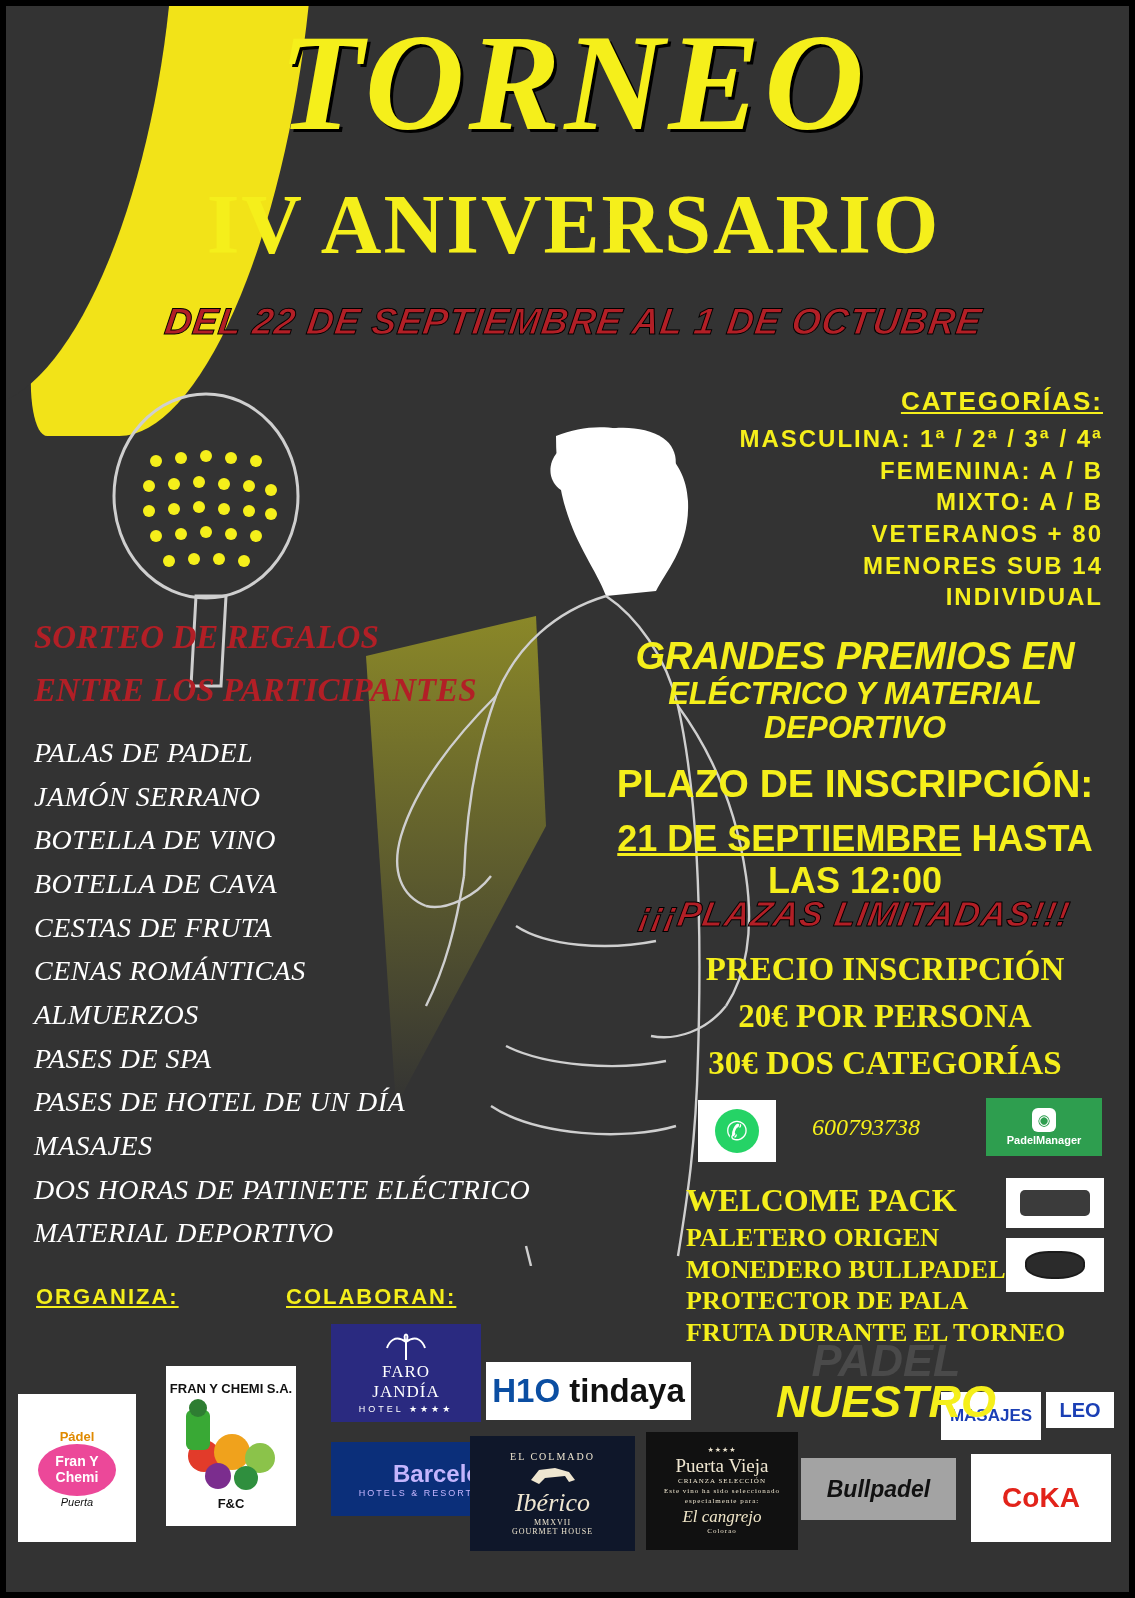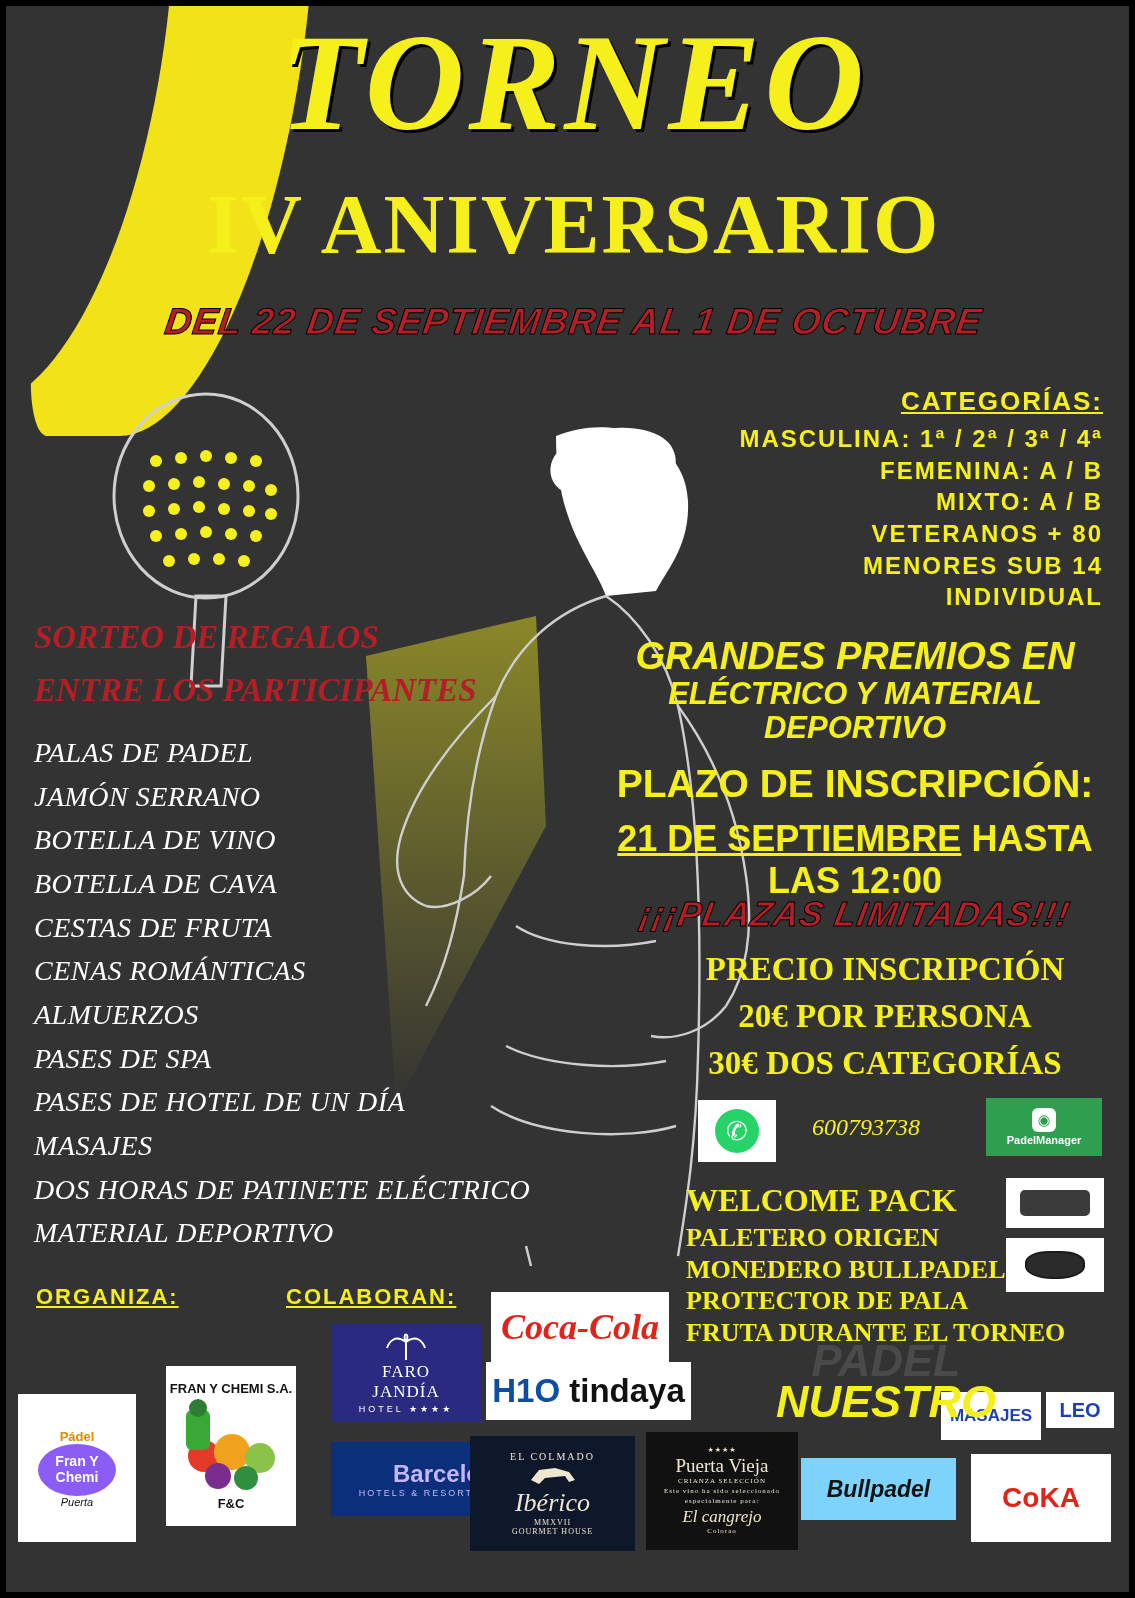--- a/index.html
+++ b/index.html
@@ -141,34 +141,34 @@
   .iberico{left:464px;top:1430px;width:165px;height:115px;background:#0f172a;color:#efe6d0;
     flex-direction:column;font-family:"Liberation Serif",serif;}
   .iberico .t{font-size:10px;letter-spacing:2px;}
   .iberico .m{font-size:26px;font-style:italic;}
   .iberico .xs{font-size:8px;letter-spacing:1px;}
   .puerta{left:640px;top:1426px;width:152px;height:118px;background:#111;color:#efe6d0;
     flex-direction:column;font-family:"Liberation Serif",serif;}
   .puerta .t{font-size:19px;}
   .puerta .xs{font-size:7px;letter-spacing:1px;line-height:1.4;}
   .puerta .c{font-size:17px;font-style:italic;color:#f0e6c8;}
-  .bullpadel{left:795px;top:1452px;width:155px;height:62px;background:#7dd3fc;}
+  .bullpadel{left:795px;top:1452px;width:155px;height:62px;background:#a3a3a3;}
   .bullpadel span{font-size:23px;font-weight:bold;font-style:italic;color:#111;}
   .masajes{left:935px;top:1386px;width:100px;height:48px;background:#fff;}
   .masajes span{font-size:17px;font-weight:bold;color:#1b3fb5;}
   .leo{left:1040px;top:1386px;width:68px;height:36px;background:#fff;}
   .leo span{font-size:20px;font-weight:bold;color:#1b3fb5;}
   .coka{left:965px;top:1448px;width:140px;height:88px;background:#fff;}
   .coka span{font-size:28px;font-weight:bold;color:#e2231a;}
   .franchemi{left:160px;top:1360px;width:130px;height:160px;background:#fff;
     flex-direction:column;align-items:center;}
   .franchemi .t{font-size:13px;font-weight:bold;color:#111;}
   .fran{left:12px;top:1388px;width:118px;height:148px;background:#fff;flex-direction:column;}
   .fran .p{font-size:13px;font-weight:bold;color:#e08a00;}
-  .fran .o{width:78px;height:52px;border-radius:50%;background:#8b5cf6;color:#fff;
+  .fran .o{width:78px;height:52px;border-radius:50%;background:#ec4899;color:#fff;
     display:flex;align-items:center;justify-content:center;flex-direction:column;
     font-size:14px;font-weight:bold;line-height:1.1;}
   .fran .i{font-size:11px;font-style:italic;color:#111;}
   .padelnuestro{left:715px;top:1330px;width:330px;height:90px;z-index:7;
     color:#4a4a4a;font-style:italic;font-weight:bold;font-size:45px;
     display:flex;flex-direction:column;align-items:center;justify-content:center;line-height:.92;}
   .padelnuestro .n{color:#f5ef1b;}
   .wa{left:692px;top:1094px;width:78px;height:62px;background:#fff;}
   .wa .circle{width:44px;height:44px;border-radius:50%;background:#25d366;
     display:flex;align-items:center;justify-content:center;color:#fff;font-size:26px;}
@@ -353,23 +353,20 @@
   <div class="logo faro">
     <svg width="46" height="30" viewBox="0 0 46 30">
       <path d="M23 28 L23 10" stroke="#fff" stroke-width="2" fill="none"></path>
       <path d="M23 10 C12 2 6 10 4 16 M23 10 C34 2 40 10 42 16 M23 10 C18 0 28 0 23 10" stroke="#fff" stroke-width="2" fill="none"></path>
     </svg>
     <div class="b">FARO</div>
     <div class="b">JANDÍA</div>
     <div class="s">HOTEL ★★★★</div>
   </div>
 
-  <div class="logo cocacola">
-    <span>Coca-Cola</span>
-  </div>
 
   <div class="logo h10">
     <span><b>H1O </b><span>tindaya</span></span>
   </div>
 
   <div class="logo barcelo">
     <div class="b">Barceló</div>
     <div class="s">HOTELS &amp; RESORTS</div>
   </div>
 

